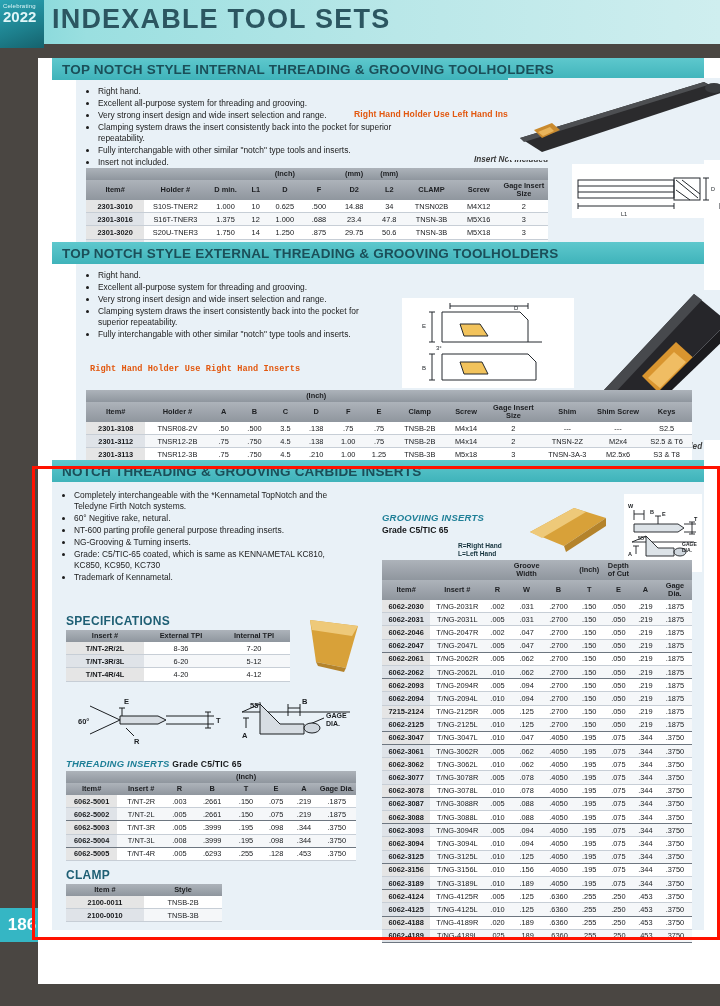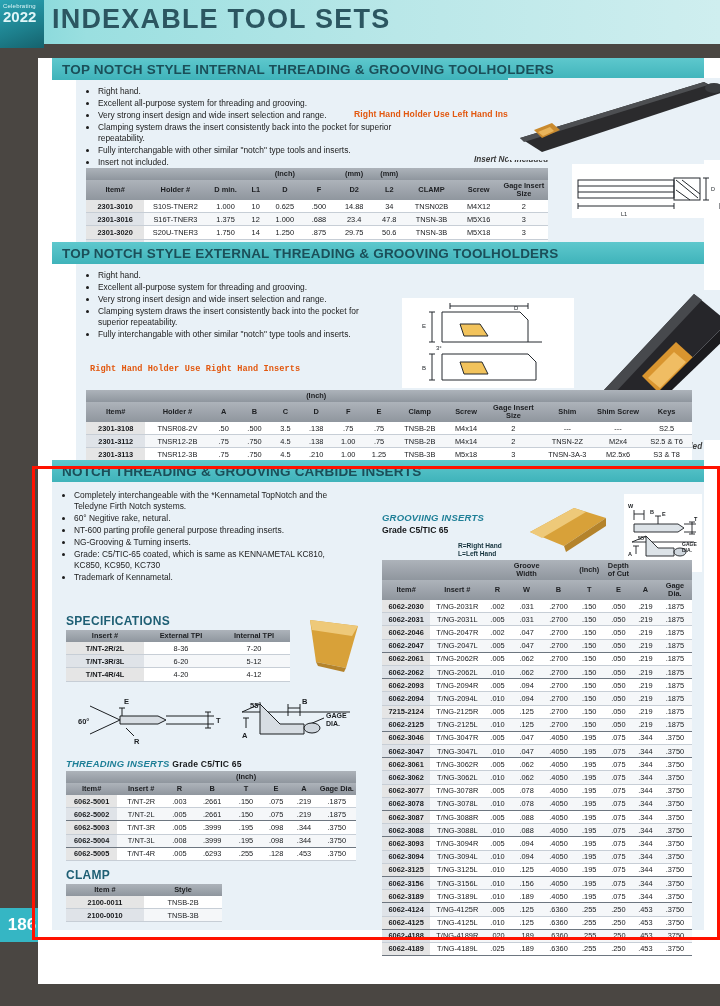--- a/index.html
+++ b/index.html
@@ -791,31 +791,20 @@
                   <td class="item">6062-2125</td>
                   <td>T/NG-2125L</td>
                   <td>.010</td>
                   <td>.125</td>
                   <td>.2700</td>
                   <td>.150</td>
                   <td>.050</td>
                   <td>.219</td>
                   <td>.1875</td>
                 </tr>
-                <tr>
-                  <td class="item">6062-3046</td>
-                  <td>T/NG-3047R</td>
-                  <td>.005</td>
-                  <td>.047</td>
-                  <td>.4050</td>
-                  <td>.195</td>
-                  <td>.075</td>
-                  <td>.344</td>
-                  <td>.3750</td>
-                </tr>
                 <tr class="grp">
                   <td class="item">6062-3047</td>
                   <td>T/NG-3047L</td>
                   <td>.010</td>
                   <td>.047</td>
                   <td>.4050</td>
                   <td>.195</td>
                   <td>.075</td>
                   <td>.344</td>
                   <td>.3750</td>

